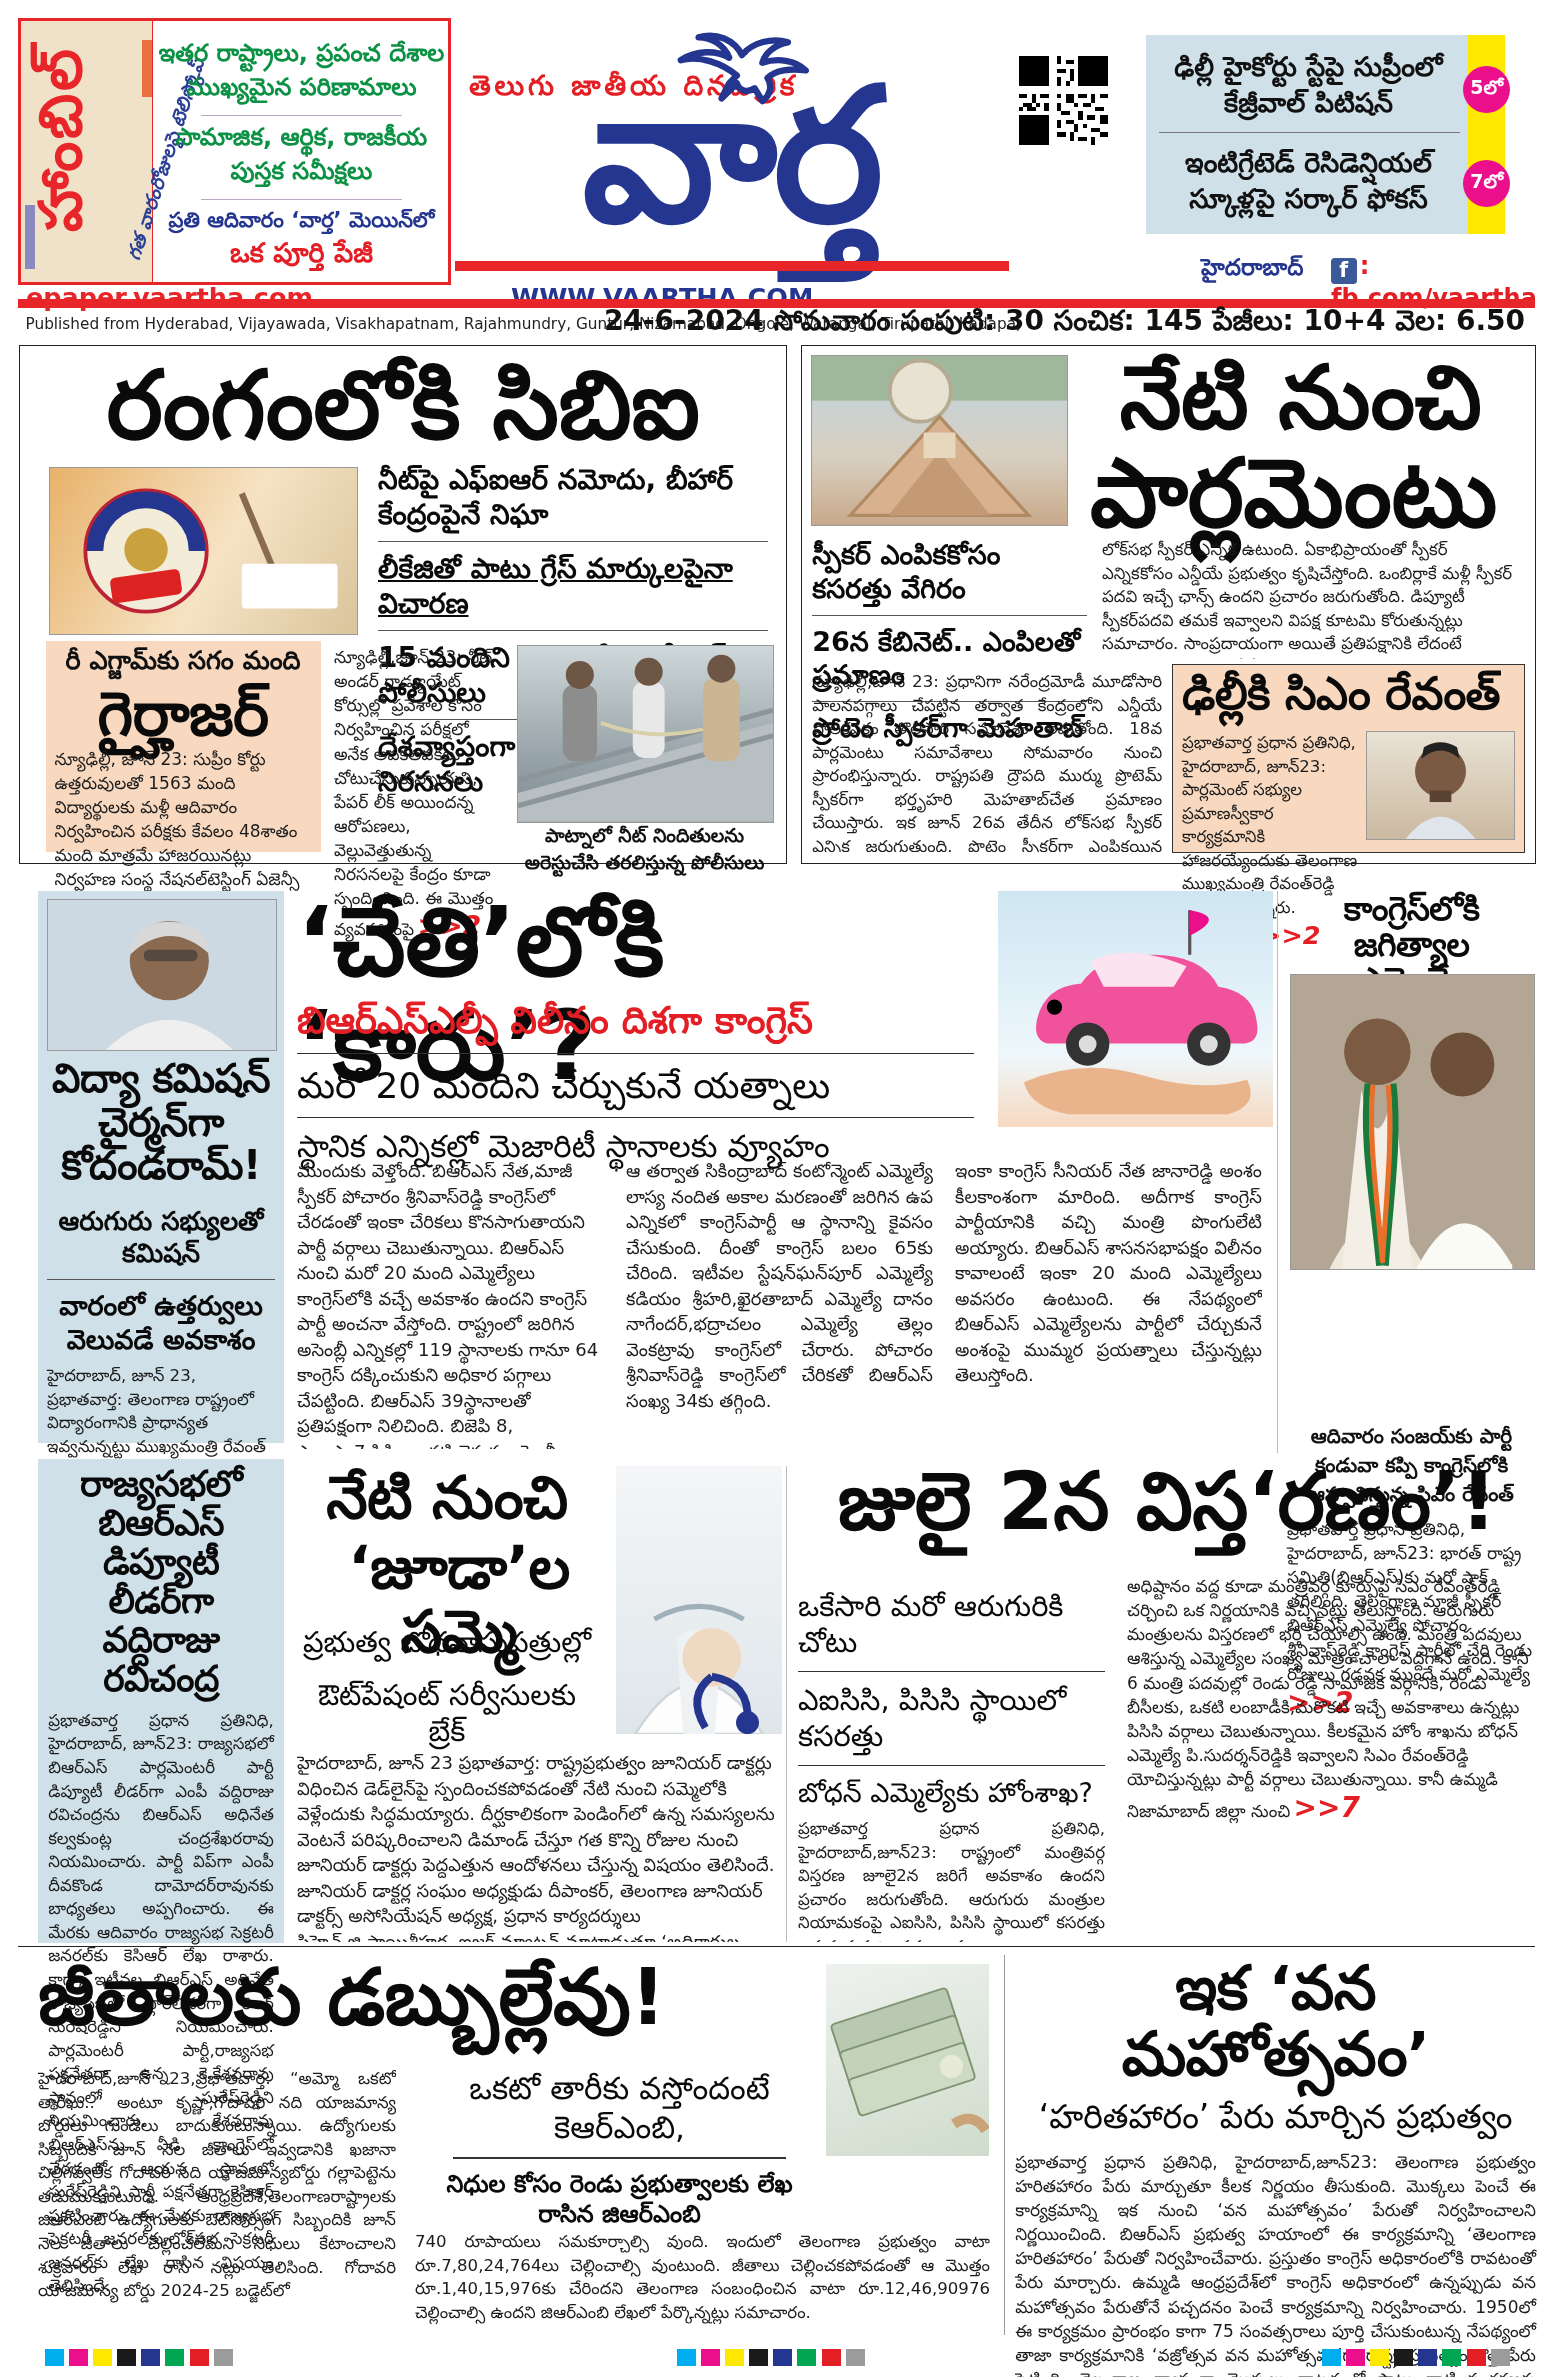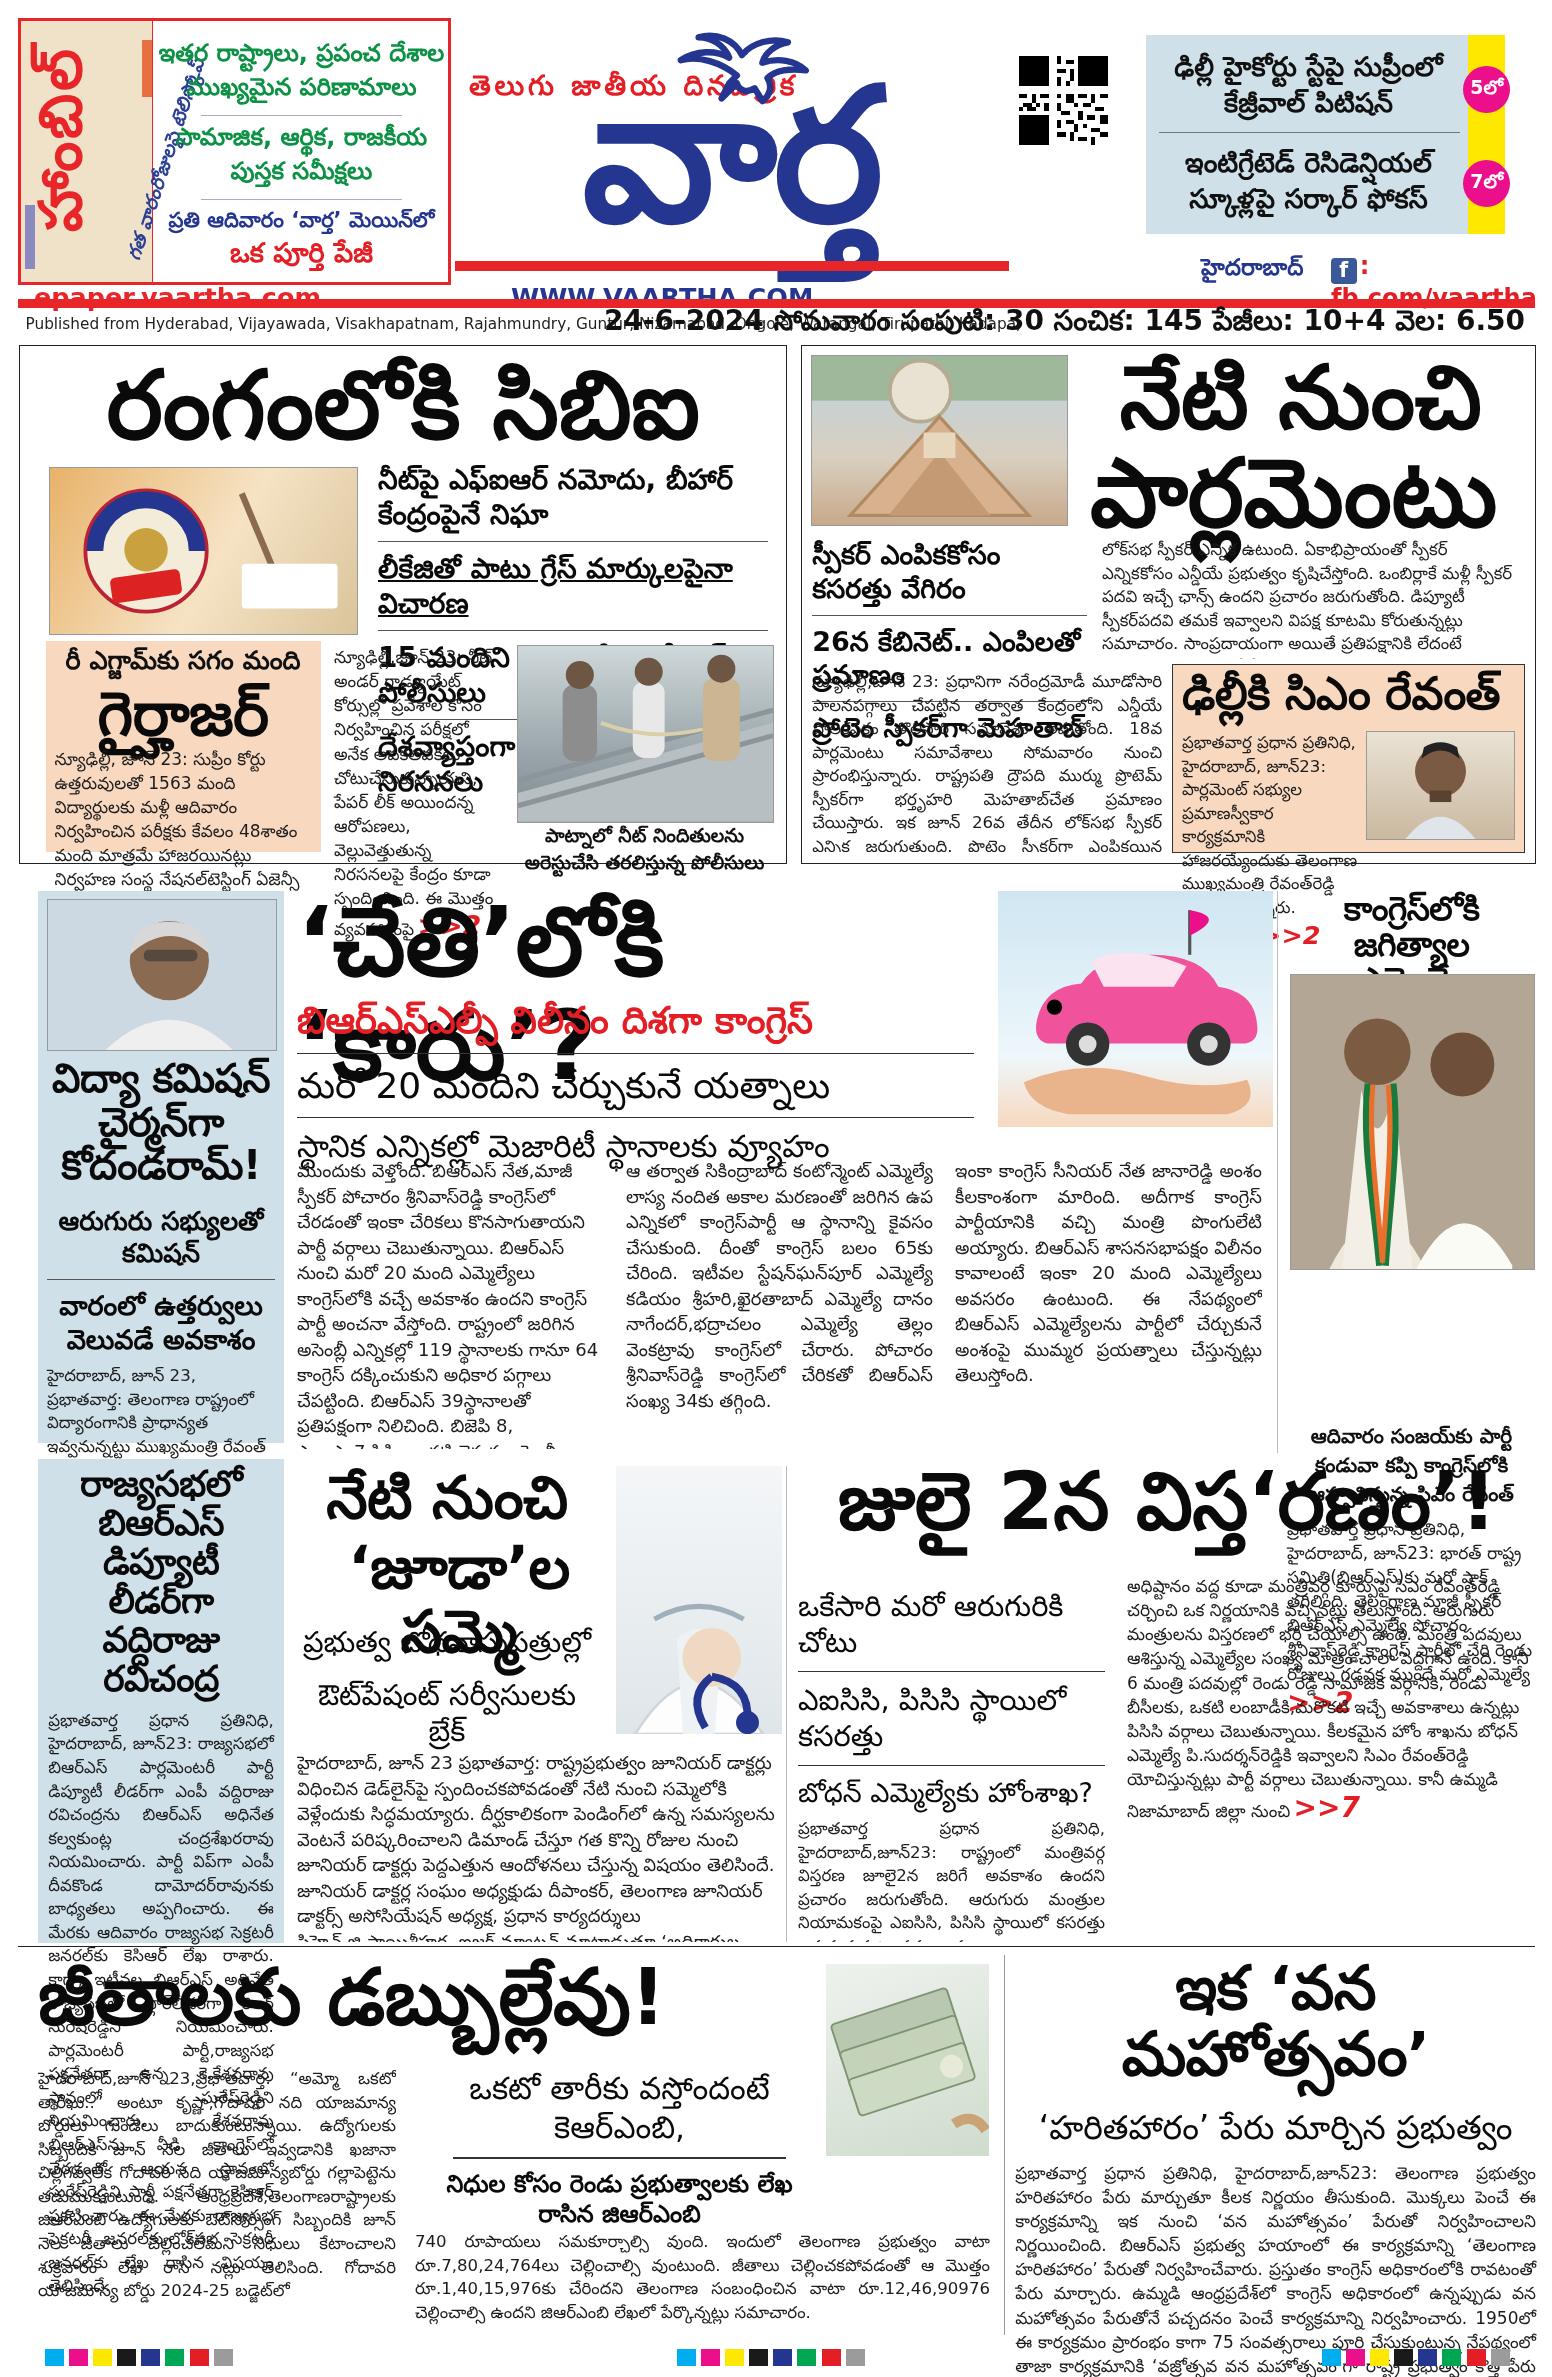--- a/index.html
+++ b/index.html
@@ -59,21 +59,21 @@
       <div class="l green">ముఖ్యమైన పరిణామాలు</div>
       <hr class="adline">
       <div class="l green">సామాజిక, ఆర్థిక, రాజకీయ</div>
       <div class="l green">పుస్తక సమీక్షలు</div>
       <hr class="adline">
       <div class="l navy" style="font-size:21px;">ప్రతి ఆదివారం ‘వార్త’ మెయిన్‌లో</div>
       <div class="l red" style="font-size:27px;">ఒక పూర్తి పేజీ</div>
     </div>
   </div>
 
-  <div class="abs" style="left:34px;top:282px;font-size:25.5px;font-weight:800;color:#e8262a;text-align:center;">epaper.vaartha.com</div>
+  <div class="abs" style="left:26px;top:282px;font-size:25.5px;font-weight:800;color:#e8262a;text-align:center;">epaper.vaartha.com</div>
   <div class="abs" style="left:511px;top:282px;font-size:25.5px;font-weight:800;color:#24368f;">WWW.VAARTHA.COM</div>
 
   <div class="abs red" style="left:469px;top:69px;font-size:28px;font-weight:800;letter-spacing:3.8px;">తెలుగు జాతీయ దినపత్రిక</div>
   <div class="abs" style="left:645px;top:27px;">
     <svg width="185" height="83" viewBox="0 0 145 65">
       <path d="M72 38 C60 28 42 22 28 26 C40 18 56 18 66 24 C62 14 52 8 42 8 C56 4 70 10 76 22
                C84 12 100 8 112 12 C102 14 94 20 92 28 C104 24 118 26 126 34 C114 32 102 34 96 40
                C100 46 98 54 92 58 L86 48 C80 52 74 50 72 44 L60 56 L66 44 Z" fill="#ffffff" stroke="#24368f" stroke-width="5" stroke-linejoin="round"></path>
       <circle cx="79" cy="20" r="1.8" fill="#24368f"></circle>
     </svg>
@@ -348,21 +348,21 @@
       <div class="sub" style="font-size:31px;font-weight:500;">ఒకటో తారీకు వస్తోందంటే కెఆర్ఎంబి,</div>
       <hr style="border:0;border-top:2.6px solid #333;margin:10.2px 38px;">
       <div class="sub" style="font-size:24px;">నిధుల కోసం రెండు ప్రభుత్వాలకు లేఖ రాసిన జిఆర్ఎంబి</div>
     </div>
     <div class="abs body" style="left:0;top:112px;width:358px;height:268px;overflow:hidden;font-size:16.6px;">హైదరాబాద్,జూన్ 23,ప్రభాతవార్త: “అమ్మో ఒకటో తారీఖు..” అంటూ కృష్ణా,గోదావరి నది యాజమాన్య బోర్డులు గుండెలు బాదుకుంటున్నాయి. ఉద్యోగులకు సిబ్బందికి జూన్ నెల జీతాలు ఇవ్వడానికి ఖజానా చిల్లిగవ్వలేక గోదావరి నది యాజమాన్యబోర్డు గల్లాపెట్టెను తడుముకుంటుంది. ఆంధ్రప్రదేశ్,తెలంగాణరాష్ట్రాలకు జిఆర్ఎంబి ఉద్యోగులకు ఔట్‌సోర్సింగ్ సిబ్బందికి జూన్ నెల జీతాలు చెల్లించలేమని నిధులు కేటాంచాలని శుక్రవారం లేఖ రాసి నట్లు తెలిసింది. గోదావరి యాజమాన్య బోర్డు 2024-25 బడ్జెట్‌లో</div>
     <div class="abs body" style="left:377px;top:275px;width:575px;height:105px;overflow:hidden;font-size:16.6px;">740 రూపాయలు సమకూర్చాల్సి వుంది. ఇందులో తెలంగాణ ప్రభుత్వం వాటా రూ.7,80,24,764లు చెల్లించాల్సి వుంటుంది. జీతాలు చెల్లించకపోవడంతో ఆ మొత్తం రూ.1,40,15,976కు చేరిందని తెలంగాణ సంబంధించిన వాటా రూ.12,46,90976 చెల్లించాల్సి ఉందని జిఆర్ఎంబి లేఖలో పేర్కొన్నట్లు సమాచారం.</div>
   </div>
 
   <div class="abs" style="left:1004px;top:1955px;width:532px;height:380px;border-left:1.3px solid #999;padding-left:10.2px;box-sizing:border-box;">
     <div class="hl" style="font-size:61px;text-align:center;">ఇక ‘వన మహోత్సవం’</div>
-    <div class="sub" style="font-size:33px;text-align:center;margin-top:20px;font-weight:500;">‘హరితహారం’ పేరు మార్చిన ప్రభుత్వం</div>
+    <div class="sub" style="font-size:33px;text-align:center;margin-top:9px;font-weight:500;">‘హరితహారం’ పేరు మార్చిన ప్రభుత్వం</div>
     <div class="body" style="margin-top:12.8px;font-size:17px;">ప్రభాతవార్త ప్రధాన ప్రతినిధి, హైదరాబాద్,జూన్23: తెలంగాణ ప్రభుత్వం హరితహారం పేరు మార్చుతూ కీలక నిర్ణయం తీసుకుంది. మొక్కలు పెంచే ఈ కార్యక్రమాన్ని ఇక నుంచి ‘వన మహోత్సవం’ పేరుతో నిర్వహించాలని నిర్ణయించింది. బిఆర్ఎస్ ప్రభుత్వ హయాంలో ఈ కార్యక్రమాన్ని ‘తెలంగాణ హరితహారం’ పేరుతో నిర్వహించేవారు. ప్రస్తుతం కాంగ్రెస్ అధికారంలోకి రావటంతో పేరు మార్చారు. ఉమ్మడి ఆంధ్రప్రదేశ్‌లో కాంగ్రెస్ అధికారంలో ఉన్నప్పుడు వన మహోత్సవం పేరుతోనే పచ్చదనం పెంచే కార్యక్రమాన్ని నిర్వహించారు. 1950లో ఈ కార్యక్రమం ప్రారంభం కాగా 75 సంవత్సరాలు పూర్తి చేసుకుంటున్న నేపథ్యంలో తాజా కార్యక్రమానికి ‘వజ్రోత్సవ వన మహోత్సవం’గా రాష్ట్ర ప్రభుత్వం కొత్త పేరు పెట్టింది. తెలంగాణ వ్యాప్తంగా మొక్కలు నాటడంతో పాటు వాటి సంరక్షణకు సంబంధిత శాఖలు తగిన చర్యలు తీసుకోవాలని రేవంత్ ప్రభుత్వం ఆదేశాలు జారీ చేసింది. ఈ మేరకు</div>
   </div>
 
   <div class="abs colorbar" style="left:45px;top:2349px;"><span style="background: rgb(0, 174, 239);"></span><span style="background: rgb(236, 15, 140);"></span><span style="background: rgb(255, 232, 0);"></span><span style="background: rgb(26, 26, 26);"></span><span style="background: rgb(36, 54, 143);"></span><span style="background: rgb(0, 166, 81);"></span><span style="background: rgb(227, 30, 36);"></span><span style="background: rgb(155, 155, 155);"></span></div>
   <div class="abs colorbar" style="left:677px;top:2349px;"><span style="background: rgb(0, 174, 239);"></span><span style="background: rgb(236, 15, 140);"></span><span style="background: rgb(255, 232, 0);"></span><span style="background: rgb(26, 26, 26);"></span><span style="background: rgb(36, 54, 143);"></span><span style="background: rgb(0, 166, 81);"></span><span style="background: rgb(227, 30, 36);"></span><span style="background: rgb(155, 155, 155);"></span></div>
   <div class="abs colorbar" style="left:1322px;top:2349px;"><span style="background: rgb(0, 174, 239);"></span><span style="background: rgb(236, 15, 140);"></span><span style="background: rgb(255, 232, 0);"></span><span style="background: rgb(26, 26, 26);"></span><span style="background: rgb(36, 54, 143);"></span><span style="background: rgb(0, 166, 81);"></span><span style="background: rgb(227, 30, 36);"></span><span style="background: rgb(155, 155, 155);"></span></div>
 
 </div>
 
 

